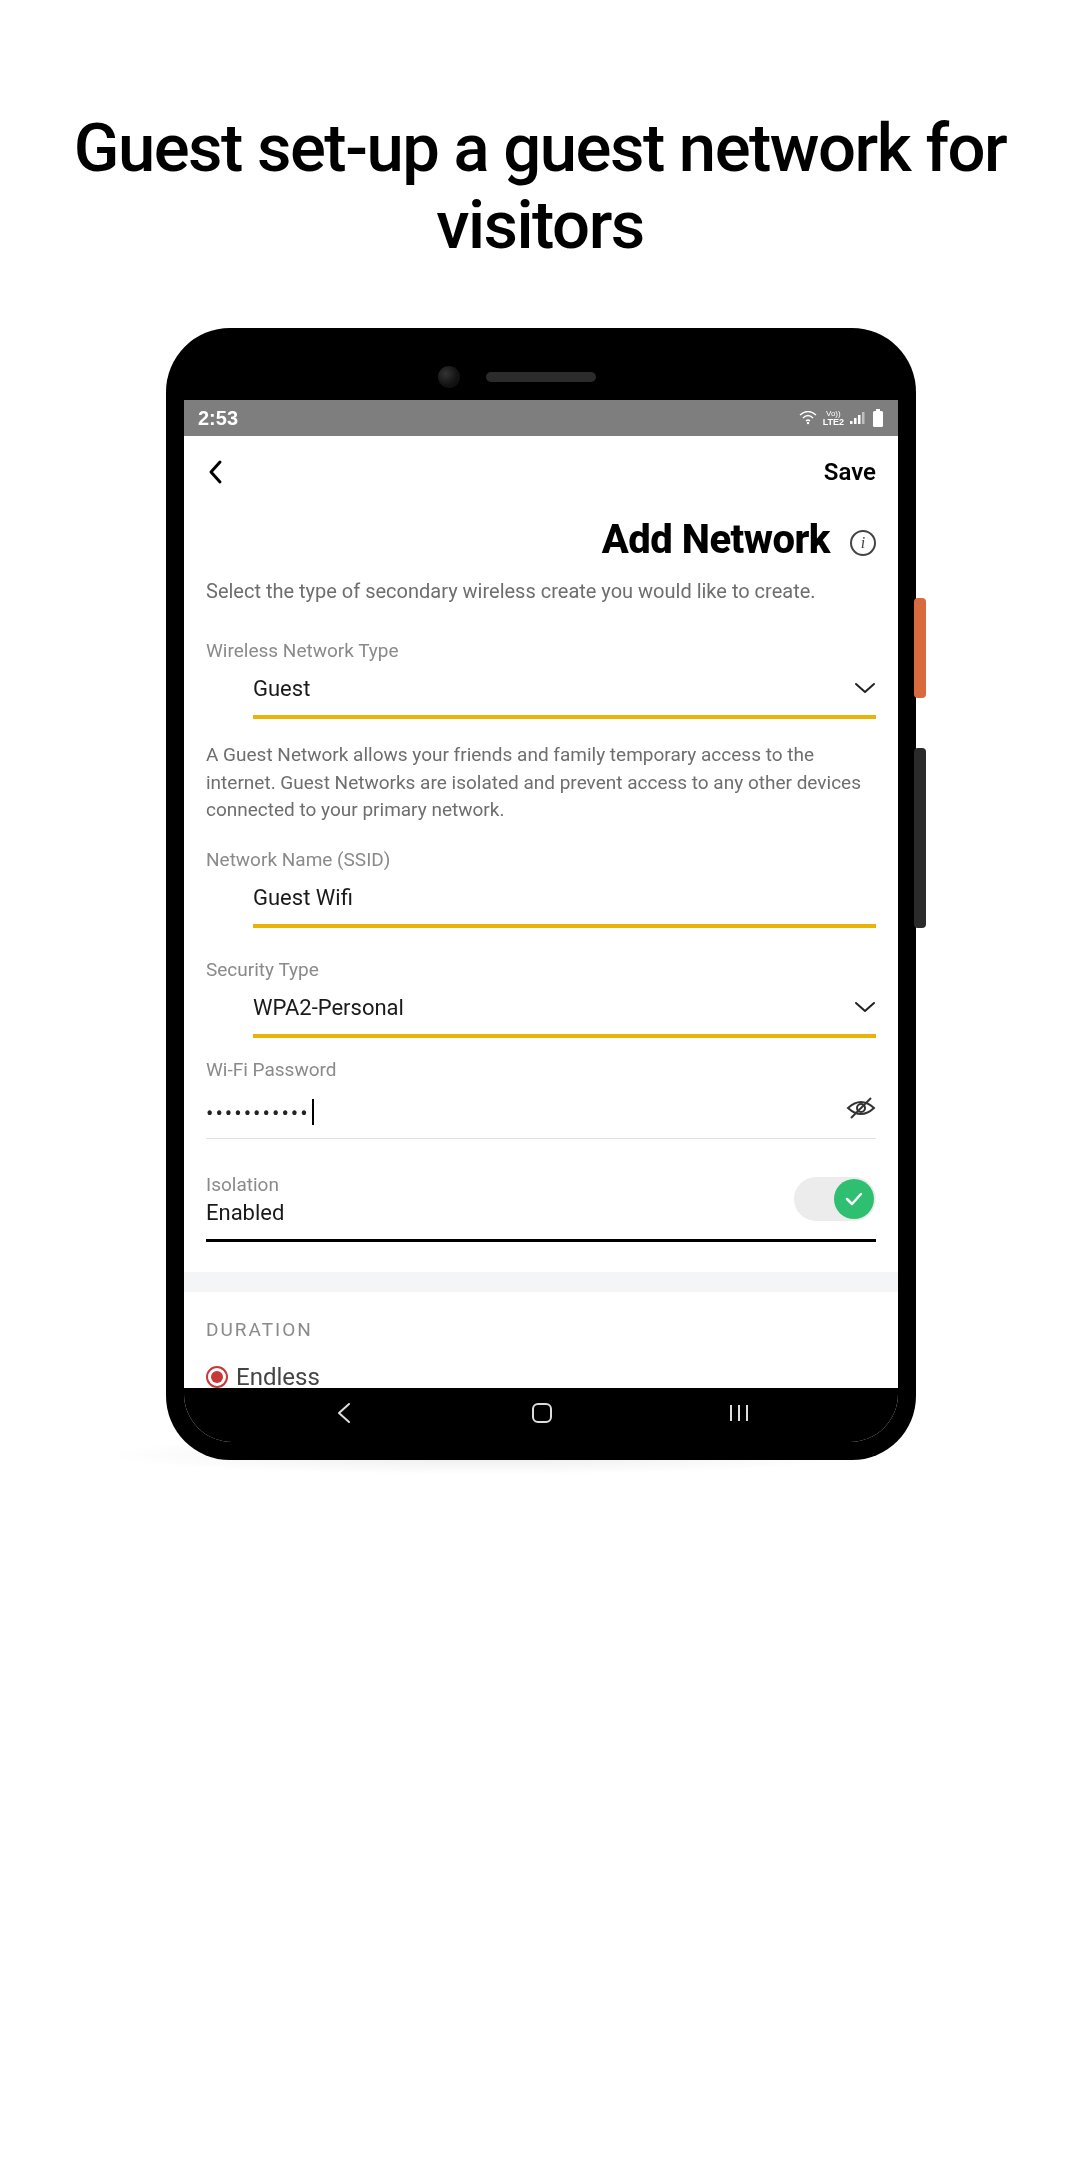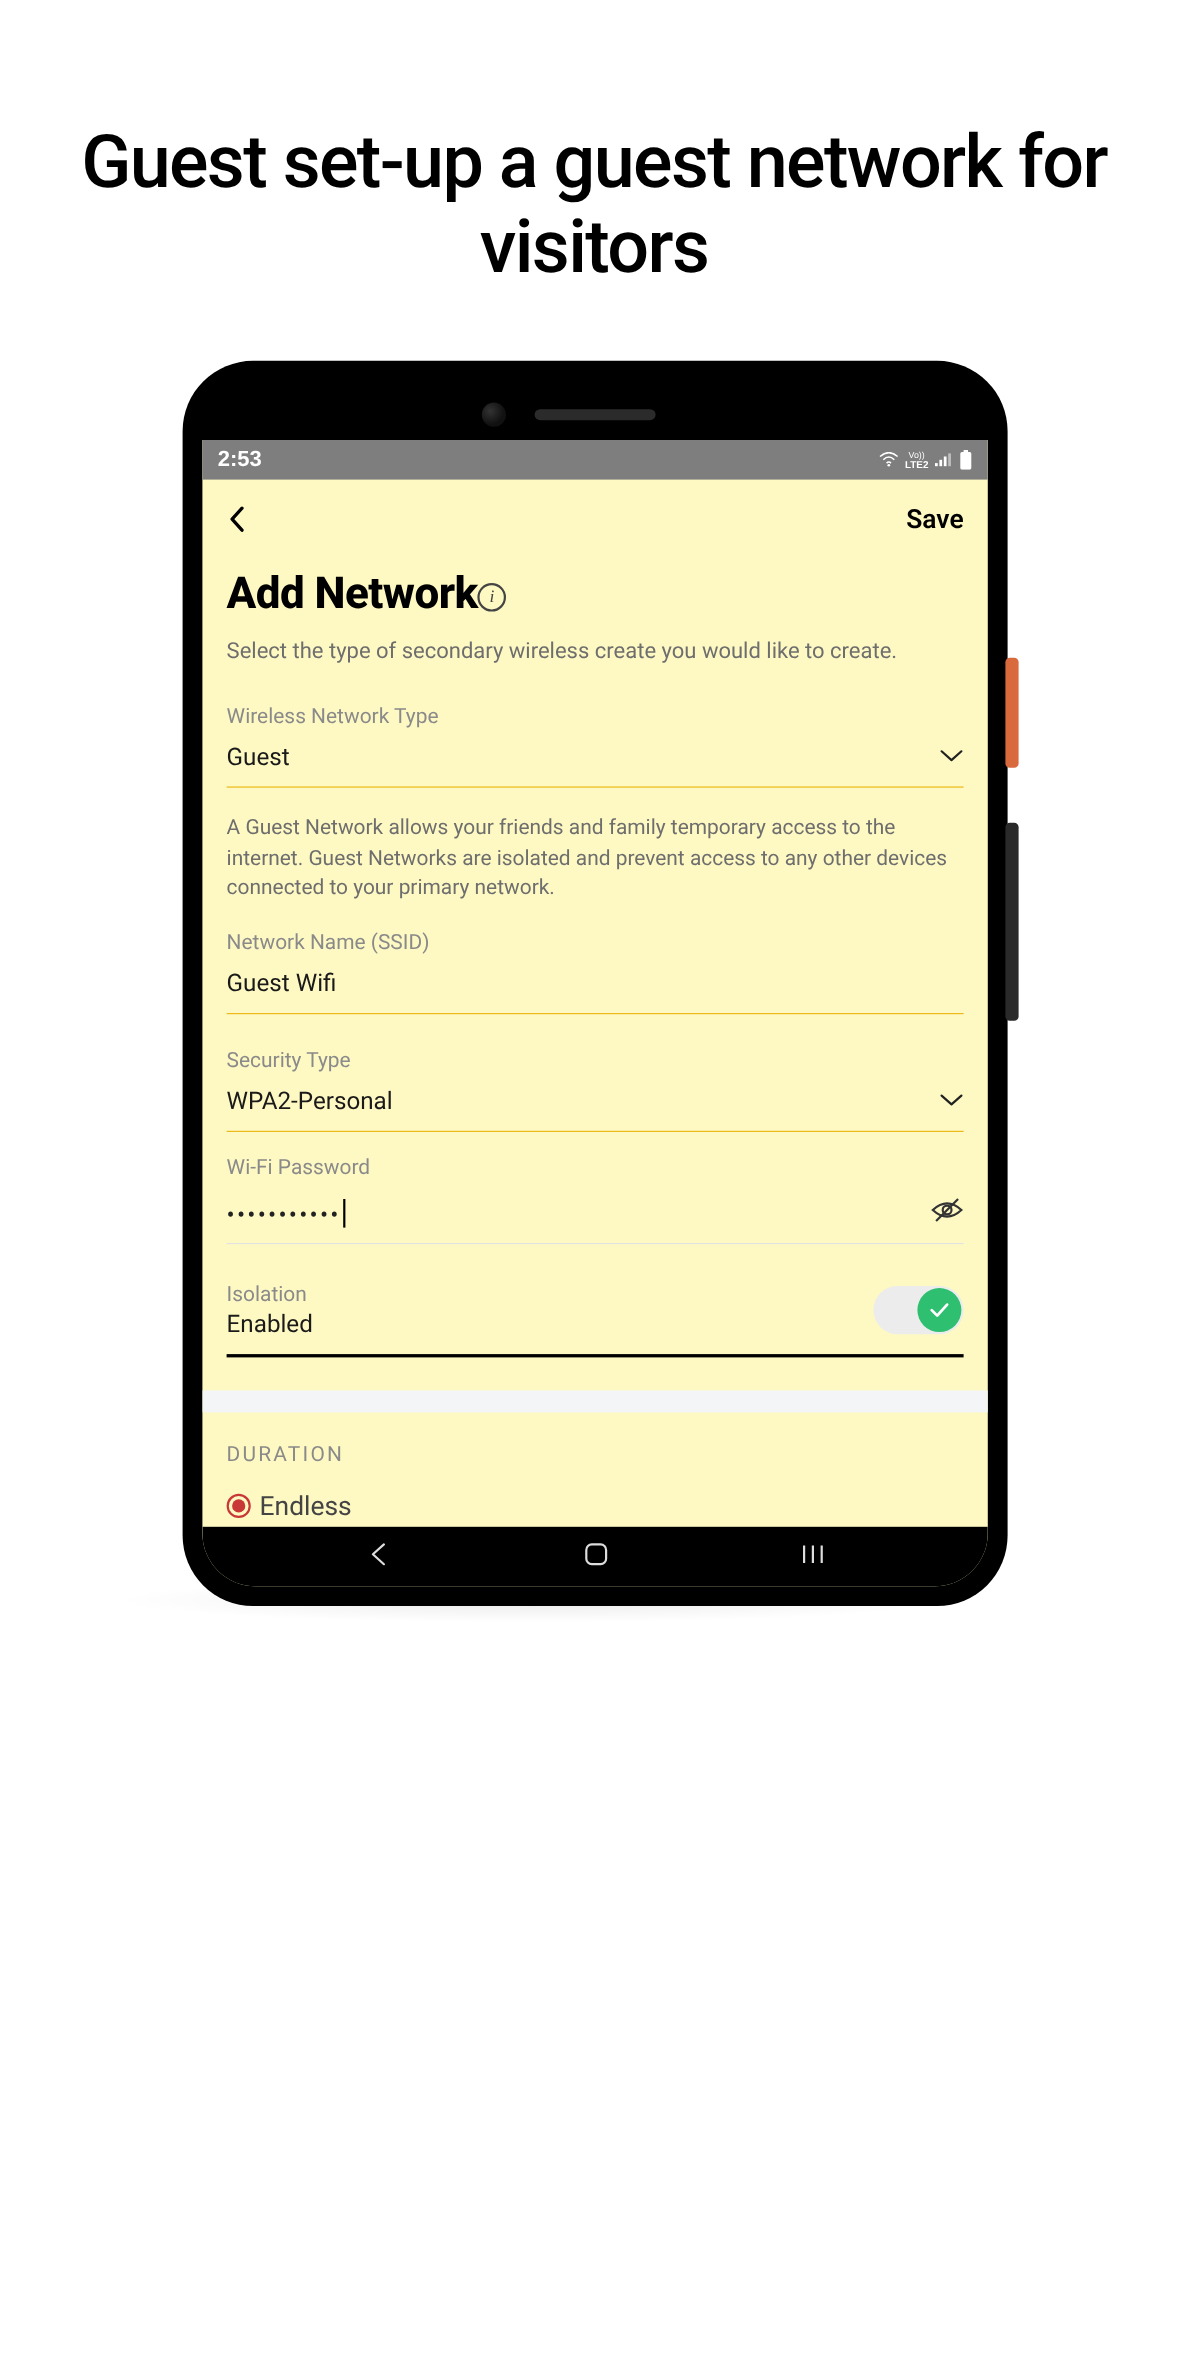--- a/index.html
+++ b/index.html
@@ -80,21 +80,21 @@
     height: 180px;
     background: #2a2a2a;
     border-radius: 4px;
   }
   .screen {
     position: absolute;
     left: 18px;
     right: 18px;
     top: 72px;
     bottom: 18px;
-    background: #fef9c3;
+    background: #ffffff;
     border-radius: 0 0 48px 48px;
     overflow: hidden;
   }
   .status-bar {
     height: 36px;
     background: #7e7e7e;
     color: #fff;
     display: flex;
     align-items: center;
     justify-content: space-between;
@@ -130,22 +130,23 @@
     font-weight: 600;
     color: #000;
     cursor: pointer;
   }
   .content {
     padding: 20px 22px 0 22px;
   }
   .title-row {
     display: flex;
     align-items: center;
-    gap: 0;
+    gap: 20px;
     margin-bottom: 14px;
+    justify-content: flex-end;
   }
   .page-title {
     font-size: 40px;
     font-weight: 800;
     letter-spacing: -0.5px;
     color: #000;
   }
   .info-icon {
     width: 26px;
     height: 26px;
@@ -169,22 +170,23 @@
   .field { margin-bottom: 16px; }
   .field-label {
     font-size: 19px;
     color: #8a8a8a;
     margin-bottom: 14px;
   }
   .field-value-row {
     display: flex;
     align-items: center;
     justify-content: space-between;
-    border-bottom: 1px solid #eab308;
+    border-bottom: 4px solid #eab308;
     padding-bottom: 14px;
+    margin-left: 47px;
   }
   .field-value {
     font-size: 22px;
     color: #1a1a1a;
   }
   .chevron {
     font-size: 18px;
     color: #222;
   }
   .helper-text {

